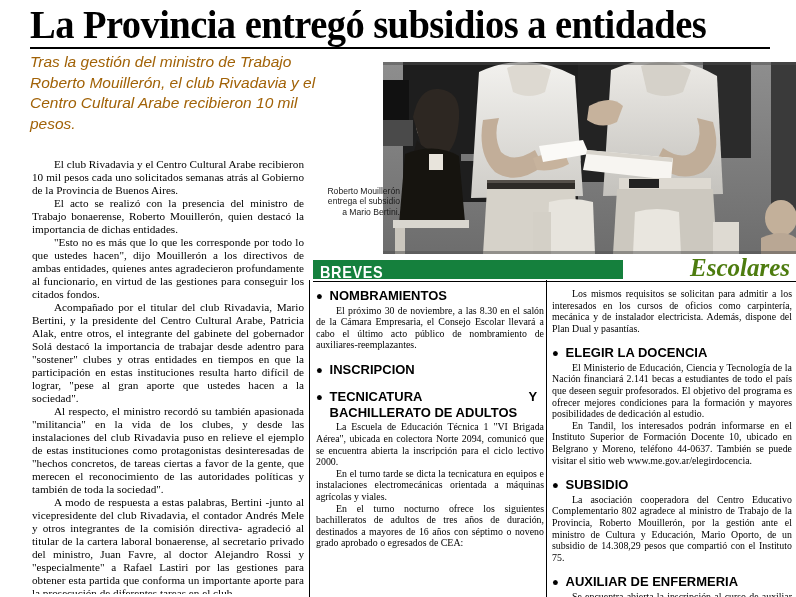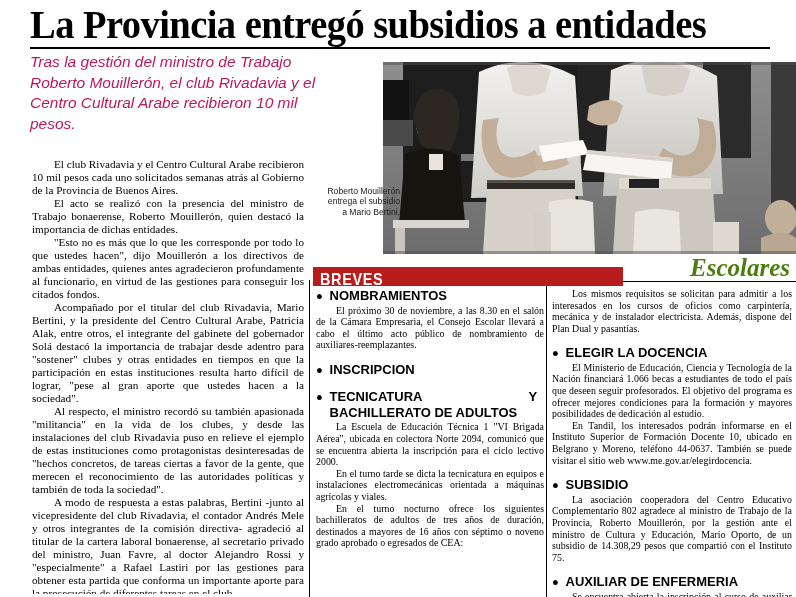--- a/index.html
+++ b/index.html
@@ -19,21 +19,21 @@
     white-space:nowrap;
   }
   .rule-top{
     position:absolute;left:30px;top:47px;width:740px;height:2px;background:#000;
   }
 
   
   .lead{
     position:absolute;left:30px;top:52px;width:290px;
     font-family:"Liberation Sans",sans-serif;
-    font-style:italic;font-size:15.5px;line-height:20.5px;color:#be185d;
+    font-style:italic;font-size:15.5px;line-height:20.5px;color:#a16207;
   }
 
   
   .photo{
     position:absolute;left:383px;top:62px;width:413px;height:192px;
     overflow:hidden;background:#2a2a2a;
   }
   .photo svg{display:block;width:100%;height:100%;}
 
   .photo-caption{
@@ -53,22 +53,22 @@
   }
   .col1 p{margin:0 0 0 0;text-indent:22px;}
 
   
   .vrule-1{position:absolute;left:309px;top:280px;width:1px;height:317px;background:#000;}
   .vrule-2{position:absolute;left:546px;top:280px;width:1px;height:317px;background:#000;}
   .hrule-breves{position:absolute;left:313px;top:281px;width:483px;height:1px;background:#000;}
 
   
   .breves-bar{
-    position:absolute;left:313px;top:267px;width:310px;height:19px;
-    background:#b91c1c;
+    position:absolute;left:313px;top:260px;width:310px;height:19px;
+    background:#15803d;
   }
   .breves-bar span{
     position:absolute;left:7px;top:1px;
     font-family:"Liberation Sans",sans-serif;
     font-weight:700;font-size:14.5px;line-height:18px;color:#ffffff;
     letter-spacing:0.6px;
     transform:scaleY(1.18);transform-origin:left top;
   }
   .escolares{
     position:absolute;right:6px;top:254px;
@@ -235,21 +235,21 @@
   </div>
 
   <div class="bcol c3">
     <p>Los mismos requisitos se solicitan para admitir a los interesados en los cursos de oficios como carpintería, mecánica y de instalador electricista. Además, dispone del Plan Dual y pasantías.</p>
 
     <div class="spacer"></div>
     <div class="bhead">
       <span class="bullet"></span>
       <span>ELEGIR LA DOCENCIA</span>
     </div>
-    <p>El Ministerio de Educación, Ciencia y Tecnología de la Nación financiará 1.066 becas a estudiantes de todo el país que deseen seguir profesorados. El objetivo del programa es ofrecer mejores condiciones para la formación y mayores posibilidades de dedicación al estudio.</p>
+    <p>El Ministerio de Educación, Ciencia y Tecnología de la Nación financiará 2.141 becas a estudiantes de todo el país que deseen seguir profesorados. El objetivo del programa es ofrecer mejores condiciones para la formación y mayores posibilidades de dedicación al estudio.</p>
     <p>En Tandil, los interesados podrán informarse en el Instituto Superior de Formación Docente 10, ubicado en Belgrano y Moreno, teléfono 44-0637. También se puede visitar el sitio web www.me.gov.ar/elegirdocencia.</p>
 
     <div class="spacer"></div>
     <div class="bhead">
       <span class="bullet"></span>
       <span>SUBSIDIO</span>
     </div>
     <p>La asociación cooperadora del Centro Educativo Complementario 802 agradece al ministro de Trabajo de la Provincia, Roberto Mouillerón, por la gestión ante el ministro de Cultura y Educación, Mario Oporto, de un subsidio de 14.308,29 pesos que compartió con el Instituto 75.</p>
 
     <div class="spacer"></div>

